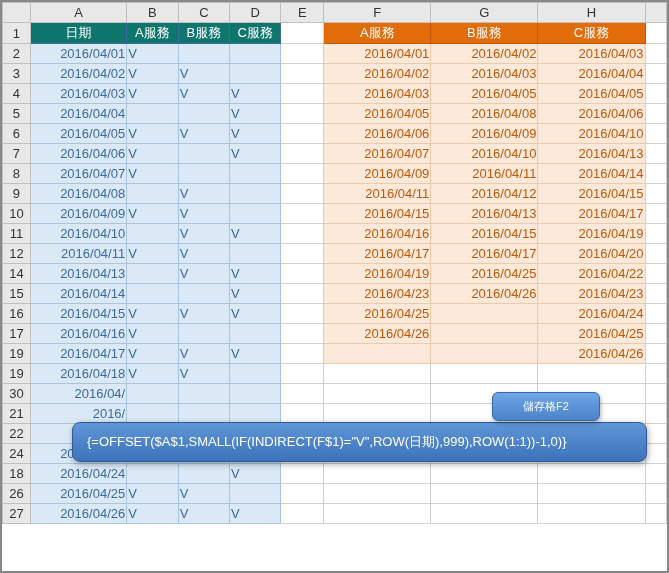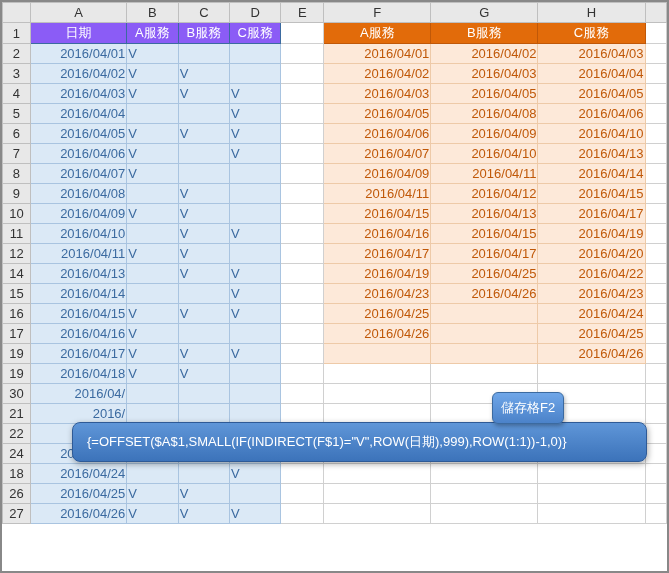--- a/index.html
+++ b/index.html
@@ -30,21 +30,21 @@
   .colhdr { height: 20px; }
   td.cell {
     border: 1px solid #d0d0d0;
     height: 20px;
     padding: 0 4px;
     text-align: center;
     background: #fff;
   }
   
   td.bh {
-    background: #8b5cf6;
+    background: #0f766e;
     color: #fff;
     border: 1px solid #3b6aa0;
     text-align: center;
   }
   td.bd {
     background: #dbe9f6;
     color: #3b6aa0;
     border: 1px solid #a9c4e0;
   }
   td.bd.date { text-align: right; }
@@ -67,22 +67,22 @@
   .cE { width: 40px; }
   .cF, .cG, .cH { width: 100px; }
   .cI { width: 20px; }
 
   .tooltip-box {
     position: absolute;
     left: 490px;
     top: 390px;
     background: linear-gradient(#6fa6e8, #4b82c9);
     color: #fff;
-    font-size: 13px;
-    padding: 6px 8px;
+    font-size: 11px;
+    padding: 6px 30px;
     border-radius: 6px;
     border: 1px solid #3b6aa0;
     box-shadow: 1px 2px 4px rgba(0,0,0,.3);
     z-index: 10;
   }
   .formula-box {
     position: absolute;
     left: 70px;
     top: 420px;
     right: 20px;

